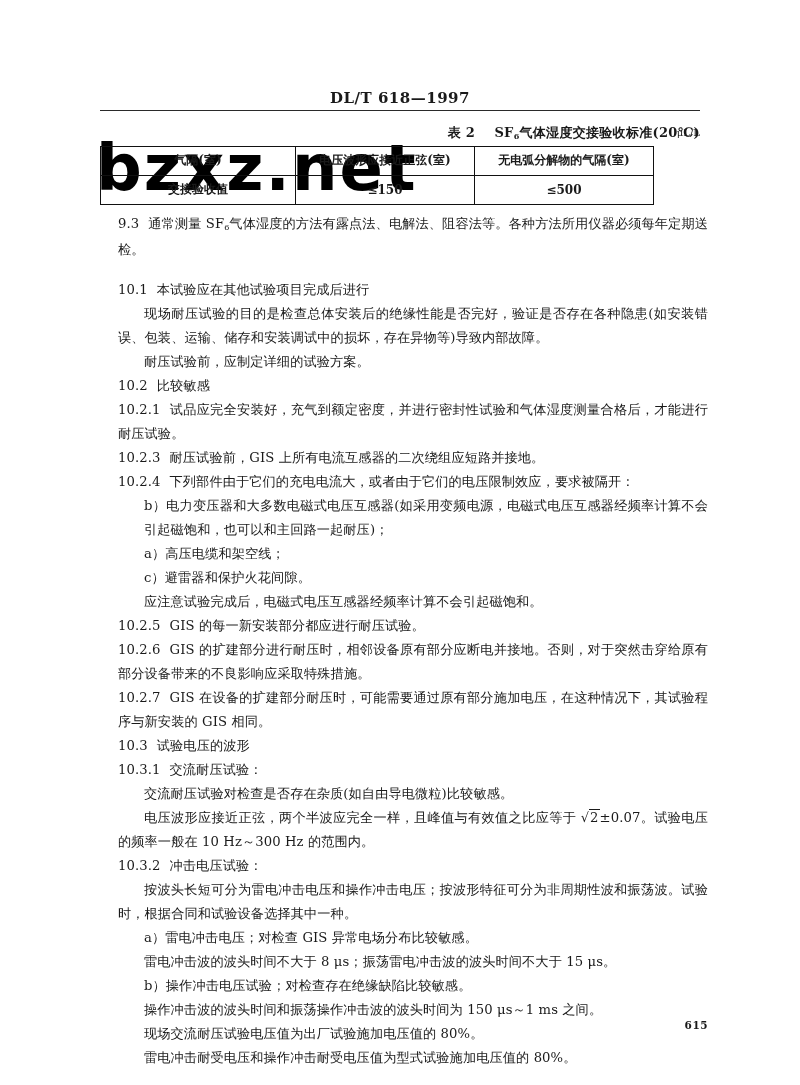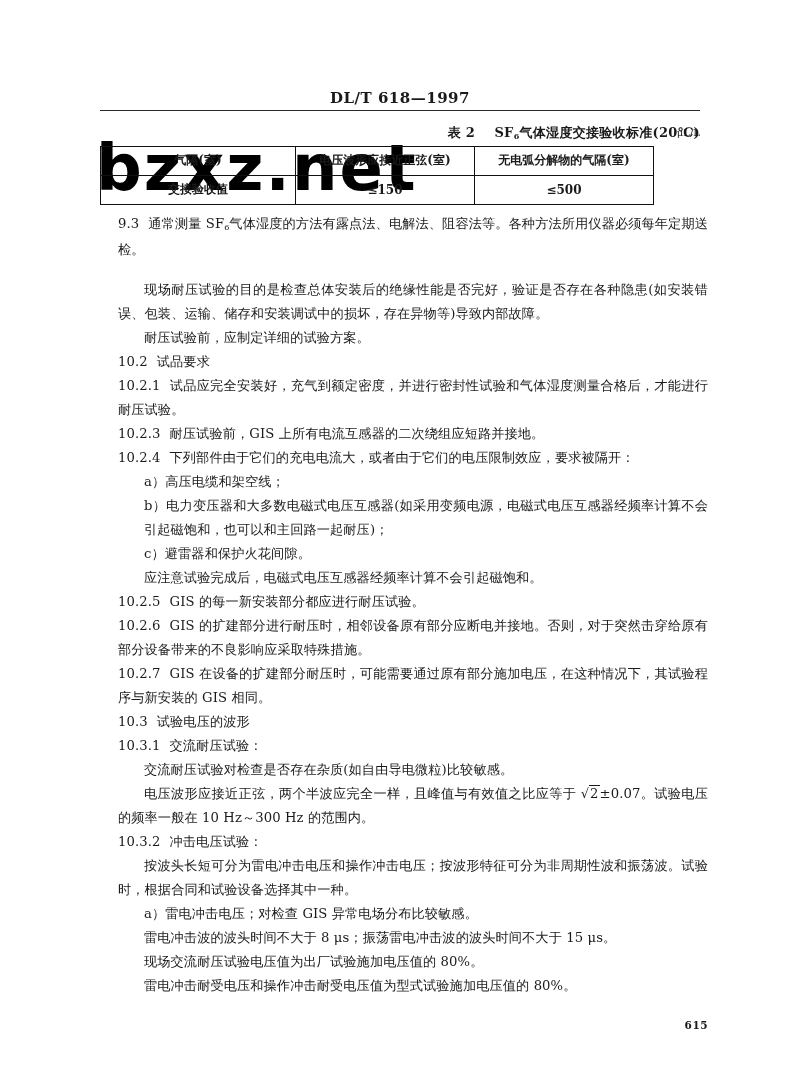--- a/index.html
+++ b/index.html
@@ -187,52 +187,55 @@
 
     <div class="body">
 
       <p><span class="secnum lbl">9.3</span><span>通常测量 SF</span><sub>6</sub><span>气体湿度的方法有露点法、电解法、阻容法等。各种方法所用仪器必须每年定期送检。</span></p>
 
       <div class="gap"></div>
 
 
       <div class="gap"></div>
 
+      <p><span class="secnum lbl">10.1</span><span>本试验应在其他试验项目完成后进行</span></p>
       <p class="ind1">现场耐压试验的目的是检查总体安装后的绝缘性能是否完好，验证是否存在各种隐患(如安装错误、包装、运输、储存和安装调试中的损坏，存在异物等)导致内部故障。</p>
       <p class="ind1">耐压试验前，应制定详细的试验方案。</p>
 
-      <p><span class="secnum lbl">10.2</span><span>试品要求</span></p>
+      <p><span class="secnum lbl">10.2</span><span>比较敏感</span></p>
 
       <p><span class="secnum lbl">10.2.1</span><span>试品应完全安装好，充气到额定密度，并进行密封性试验和气体湿度测量合格后，才能进行耐压试验。</span></p>
 
 
       <p><span class="secnum lbl">10.2.3</span><span>耐压试验前，GIS 上所有电流互感器的二次绕组应短路并接地。</span></p>
 
       <p><span class="secnum lbl">10.2.4</span><span>下列部件由于它们的充电电流大，或者由于它们的电压限制效应，要求被隔开：</span></p>
+      <p class="ind-item">b）电力变压器和大多数电磁式电压互感器(如采用变频电源，电磁式电压互感器经频率计算不会引起磁饱和，也可以和主回路一起耐压)；</p>
       <p class="ind-item">a）高压电缆和架空线；</p>
-      <p class="ind-item">b）电力变压器和大多数电磁式电压互感器(如采用变频电源，电磁式电压互感器经频率计算不会引起磁饱和，也可以和主回路一起耐压)；</p>
       <p class="ind-item">c）避雷器和保护火花间隙。</p>
       <p class="ind1">应注意试验完成后，电磁式电压互感器经频率计算不会引起磁饱和。</p>
 
       <p><span class="secnum lbl">10.2.5</span><span>GIS 的每一新安装部分都应进行耐压试验。</span></p>
 
       <p><span class="secnum lbl">10.2.6</span><span>GIS 的扩建部分进行耐压时，相邻设备原有部分应断电并接地。否则，对于突然击穿给原有部分设备带来的不良影响应采取特殊措施。</span></p>
 
       <p><span class="secnum lbl">10.2.7</span><span>GIS 在设备的扩建部分耐压时，可能需要通过原有部分施加电压，在这种情况下，其试验程序与新安装的 GIS 相同。</span></p>
 
       <p><span class="secnum lbl">10.3</span><span>试验电压的波形</span></p>
 
       <p><span class="secnum lbl">10.3.1</span><span>交流耐压试验：</span></p>
       <p class="ind1">交流耐压试验对检查是否存在杂质(如自由导电微粒)比较敏感。</p>
       <p class="ind1"><span>电压波形应接近正弦，两个半波应完全一样，且峰值与有效值之比应等于 </span><span class="sqrt"><span class="rad">√</span><span class="ovl">2</span></span><span>±0.07。试验电压的频率一般在 10 Hz～300 Hz 的范围内。</span></p>
 
       <p><span class="secnum lbl">10.3.2</span><span>冲击电压试验：</span></p>
       <p class="ind1">按波头长短可分为雷电冲击电压和操作冲击电压；按波形特征可分为非周期性波和振荡波。试验时，根据合同和试验设备选择其中一种。</p>
       <p class="ind-item">a）雷电冲击电压；对检查 GIS 异常电场分布比较敏感。</p>
       <p class="ind-item">雷电冲击波的波头时间不大于 8 μs；振荡雷电冲击波的波头时间不大于 15 μs。</p>
+      <p class="ind-item">b）操作冲击电压试验；对检查存在绝缘缺陷比较敏感。</p>
+      <p class="ind-item">操作冲击波的波头时间和振荡操作冲击波的波头时间为 150 μs～1 ms 之间。</p>
 
       <p class="ind-item">现场交流耐压试验电压值为出厂试验施加电压值的 80%。</p>
       <p class="ind-item">雷电冲击耐受电压和操作冲击耐受电压值为型式试验施加电压值的 80%。</p>
 
     </div>
 
     <div class="folio">615</div>
 
   </div>
 </div>

